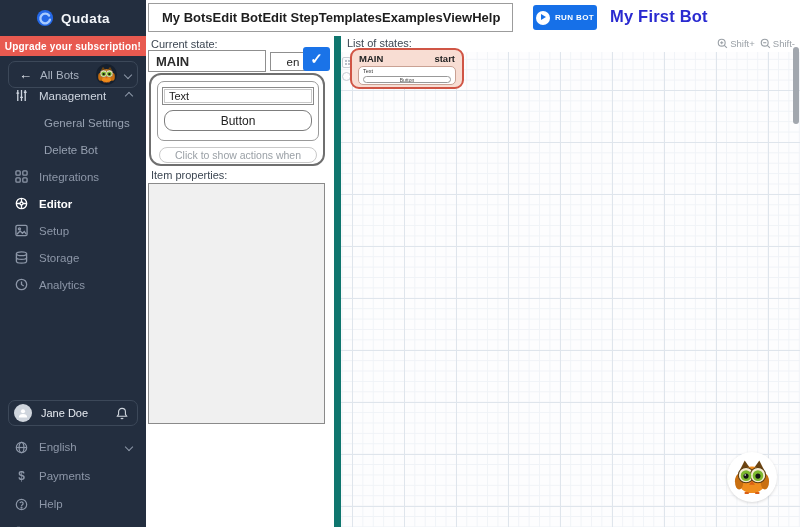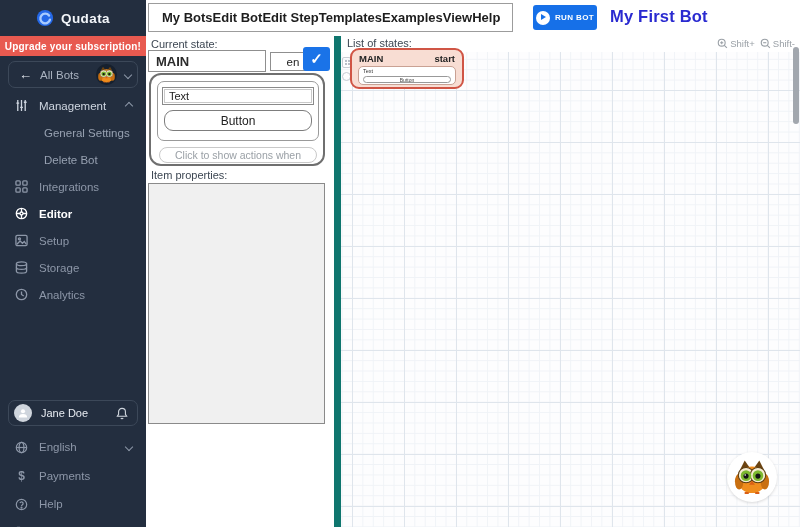--- a/index.html
+++ b/index.html
@@ -11,21 +11,21 @@
   .logo-row { height:36px; display:flex; align-items:center; justify-content:center; gap:7px; }
   .logo-text { color:#f2f5f9; font-weight:700; font-size:13.5px; letter-spacing:.4px; }
   .banner { height:20px; background:#e85a50; color:#fff; font-size:10px; font-weight:700; display:flex; align-items:center; justify-content:center; letter-spacing:.2px; }
   .allbots { position:absolute; left:8px; top:61px; width:130px; height:27px; border:1px solid #3c4859; border-radius:7px; display:flex; align-items:center; padding:0 6px 0 10px; gap:8px; cursor:pointer; }
   .allbots .back { color:#e8ecf2; font-size:13px; }
   .allbots .lbl { flex:1; font-size:11.5px; color:#aab3c0; }
   .avatar-owl { width:21px; height:21px; border-radius:50%; overflow:hidden; background:#16202e; flex:0 0 auto; }
   .chev { width:6px; height:6px; border-right:1.5px solid #8d97a8; border-bottom:1.5px solid #8d97a8; display:inline-block; }
   .chev.down { transform:rotate(45deg); }
   .chev.up { transform:rotate(-135deg); }
-  .nav { position:absolute; left:0; top:94px; width:146px; }
+  .nav { position:absolute; left:0; top:84px; width:146px; }
   .nav-item { display:flex; align-items:center; height:23px; padding:0 14px; gap:10px; font-size:11.5px; cursor:pointer; }
   .nav-item .ic { width:15px; height:15px; flex:0 0 auto; display:flex; align-items:center; justify-content:center; }
   .nav-item .txt { flex:1; }
   .nav-item.section { color:#cfd6e0; }
   .nav-item.sub { padding-left:44px; color:#97a1b1; }
   .nav-item.active { color:#fff; font-weight:700; }
   .nav-item + .nav-item { margin-top:4px; }
   .userbox { position:absolute; left:8px; top:400px; width:130px; height:26px; border:1px solid #3c4859; border-radius:7px; display:flex; align-items:center; gap:9px; padding:0 9px 0 5px; cursor:pointer; }
   .userbox .uav { width:18px; height:18px; border-radius:50%; background:#cfd5dd; display:flex; align-items:center; justify-content:center; }
   .userbox .nm { flex:1; color:#e8ecf2; font-size:11px; }

